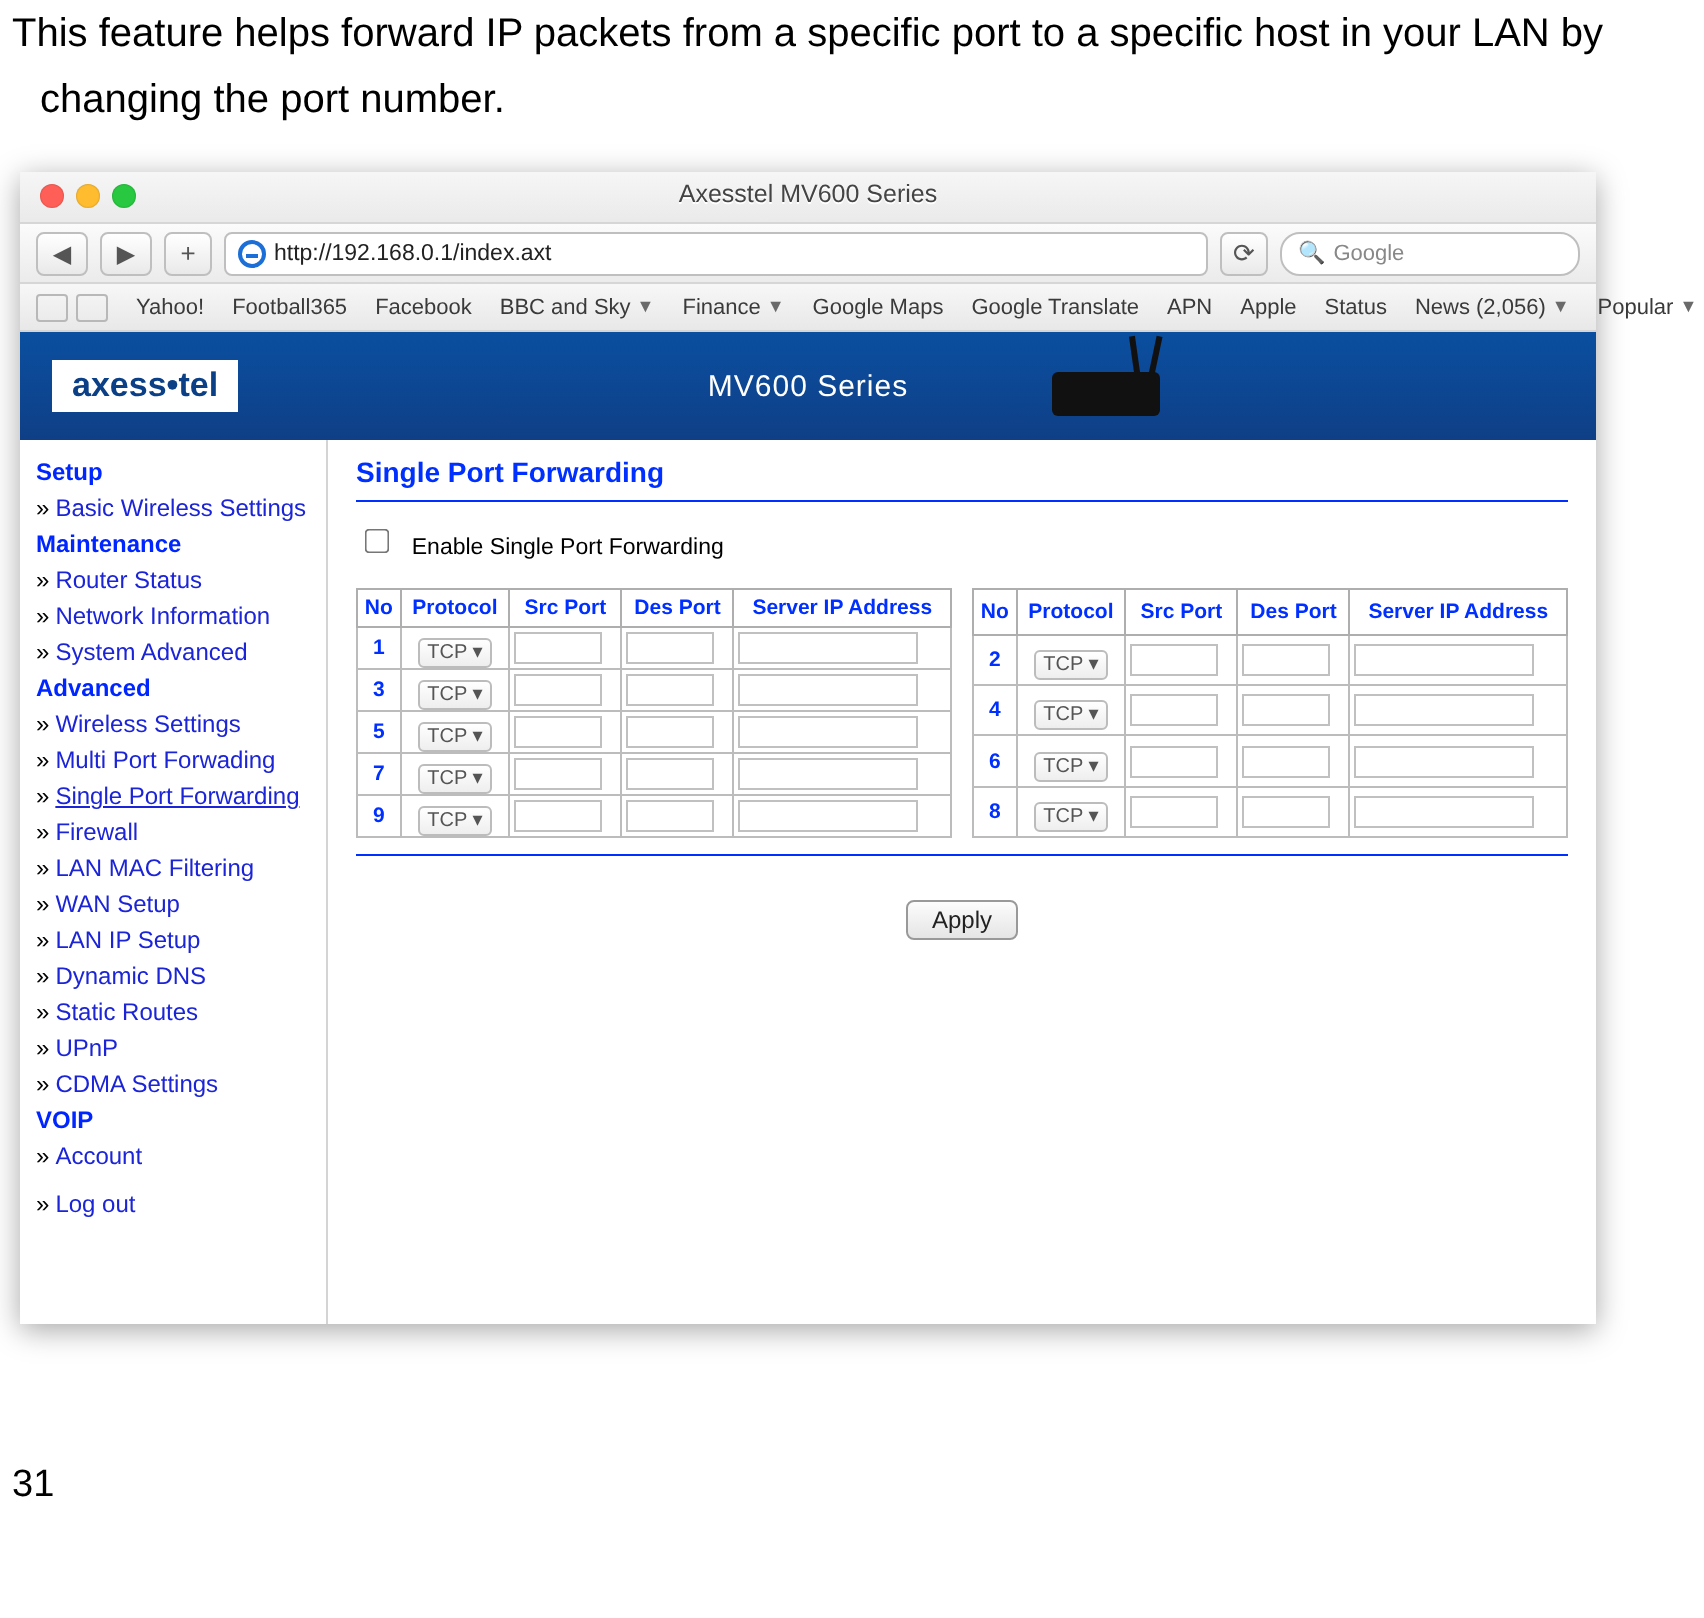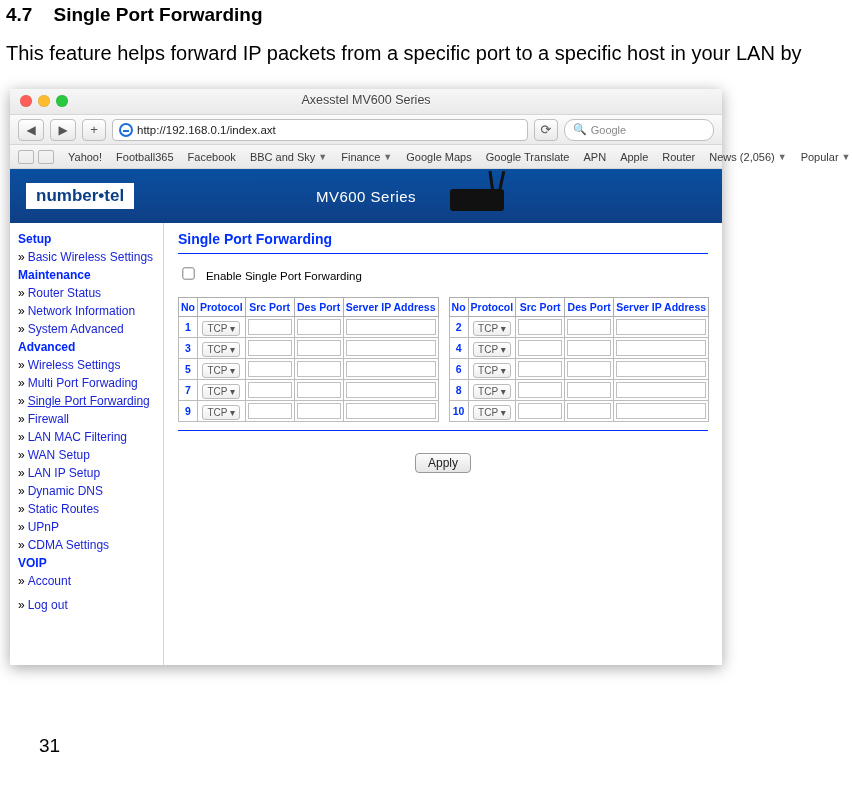--- a/index.html
+++ b/index.html
@@ -1,21 +1,21 @@
 <!DOCTYPE html>
 <html><head>
 <meta charset="utf-8">
 <style>
   * { box-sizing: border-box; font-family: Arial, Helvetica, sans-serif; }
   body { margin: 0; background: #fff; color:#000; font-size:14px;}
   .wrap { width:852px; padding:4px 6px 8px 6px;}
   .doc-heading { font-size:19px; font-weight:bold; margin:0 0 14px 0;}
   .doc-para    { font-size:20px; line-height:1.35; margin:0 0 6px 0;}
   .doc-indent  { padding-left:14px;}
-  .scr-outer { margin:22px 0 0 4px; width:712px; box-shadow:0 3px 14px rgba(0,0,0,0.35); background:#737373;}
+  .scr-outer { margin:22px 0 0 4px; width:788px; box-shadow:0 3px 14px rgba(0,0,0,0.35); background:#737373;}
   .titlebar { background:linear-gradient(#f6f6f6,#eaeaea); height:26px; position:relative;
               border-bottom:1px solid #d6d6d6;}
   .traffic  { position:absolute; left:10px; top:6px; display:flex; gap:6px;}
   .tl { width:12px; height:12px; border-radius:50%; box-shadow:inset 0 0 1px rgba(0,0,0,0.3);}
   .red{background:#ff5f57;} .amber{background:#febc2e;} .green{background:#28c840;}
   .titlebar .win-title{ position:absolute; left:0; right:0; top:4px; text-align:center;
     font-size:12.5px; color:#444; text-shadow:0 1px 0 #fff;}
   .toolbar{ height:30px; background:linear-gradient(#fbfbfb,#ebebeb); border-bottom:1px solid #d6d6d6;
     display:flex; align-items:center; padding:0 8px; gap:6px;}
   .nav-btn{ width:26px; height:22px; border:1px solid #bfbfbf; background:linear-gradient(#fff,#e9e9e9);
@@ -29,21 +29,21 @@
   .addr-ico:after{content:""; position:absolute; left:2px; right:2px; top:5px; height:2px; background:#1b6fd6;}
   .refresh-btn{ width:24px; height:22px; border:1px solid #bfbfbf; background:linear-gradient(#fff,#e9e9e9);
     border-radius:4px; display:flex; align-items:center; justify-content:center; color:#555; font-size:13px;}
   .search-bar{ width:150px; height:22px; border:1px solid #bfbfbf; border-radius:10px;
     background:#fff; display:flex; align-items:center; font-size:11px; color:#888; padding:0 8px;}
   .search-bar .mag{ margin-right:4px; font-size:11px; color:#777;}
   .bm-bar{ height:24px; background:linear-gradient(#f7f7f7,#e8e8e8); border-bottom:1px solid #d6d6d6;
     display:flex; align-items:center; padding:0 8px; gap:14px;}
   .bm-lead{ display:flex; gap:4px;}
   .bm-sq{ width:16px;height:14px;border:1px solid #b8b8b8;border-radius:2px;}
-  .bm-item{ font-size:11px; color:#3a3a3a; display:flex; align-items:center; gap:3px; white-space:nowrap;}
+  .bm-item{ font-size:11px; color:#3a3a3a; display:flex; gap:3px; white-space:nowrap;}
   .bm-item .dd{ font-size:9px; color:#6a6a6a;}
   .banner{ background:linear-gradient(#0a4fa0,#0f3f86); height:54px; display:flex; align-items:center;
     color:#fff; position:relative;}
   .brand-box{ margin-left:16px; background:#fff; color:#0b3f86; font-weight:bold; font-size:17px;
     padding:3px 10px;}
   .pname{ position:absolute; left:50%; transform:translateX(-50%); font-size:15px; letter-spacing:.5px;}
   .router-pic{ position:absolute; right:200px; top:6px; width:80px; height:42px;}
   .router-pic .body{position:absolute;left:8px;top:14px;width:54px;height:22px;background:#111;
     border-radius:3px;}
   .router-pic .ant1,.router-pic .ant2{position:absolute;width:3px;height:22px;background:#111;top:-4px;}
@@ -67,31 +67,28 @@
   table.spf td{ border:1px solid #bcbcbc; padding:2px; text-align:center;}
   table.spf td.num{ color:#0030ff; font-weight:bold; font-size:10.5px;}
   .sel{ font-size:10px; border:1px solid #bcbcbc; background:linear-gradient(#fff,#eee);
     border-radius:3px; padding:1px 4px; color:#555;}
   .inp{ width:44px; height:16px; border:1px solid #c0c0c0;}
   .inpw{ width:90px; height:16px; border:1px solid #c0c0c0;}
   .hr-under{ border:none; border-top:1.5px solid #0030ff; margin:8px 0 0 0;}
   .apply-row{ text-align:center; margin-top:22px;}
   .apply-btn{ border:1px solid #999; background:linear-gradient(#fcfcfc,#e5e5e5);
     border-radius:4px; padding:2px 12px; font-size:12px; color:#222;}
-  .page-num{ font-size:19px; margin-top:70px;margin-left:33px;}
+  .page-num{ font-size:19px; margin-top:70px;}
 </style>
 </head>
 <body>
 <div class="wrap">
 
-<p class="doc-heading">
-  <span>4.7</span>&nbsp;&nbsp;&nbsp;
-  <span>Single Port Forwarding</span>
-</p>
 <p class="doc-para">This feature helps forward IP packets from a specific port to a specific host in your LAN by</p>
+<p class="doc-para doc-indent">changing the port number.</p>
 
 <div class="scr-outer">
 
   <div class="titlebar">
     <div class="traffic">
       <div class="tl red"></div>
       <div class="tl amber"></div>
       <div class="tl green"></div>
     </div>
     <div class="win-title">Axesstel MV600 Series</div>
@@ -140,34 +137,34 @@
     <span class="bm-item">
           <span>Google Translate</span>
         </span>
     <span class="bm-item">
           <span>APN</span>
         </span>
     <span class="bm-item">
           <span>Apple</span>
         </span>
     <span class="bm-item">
-          <span>Router</span>
+          <span>Status</span>
         </span>
     <span class="bm-item">
           <span>News (2,056)</span>
           <span class="dd">▼</span>
         </span>
     <span class="bm-item">
           <span>Popular</span>
           <span class="dd">▼</span>
         </span>
   </div>
 
   <div class="banner">
-    <div class="brand-box">number•tel</div>
+    <div class="brand-box">axess•tel</div>
     <div class="pname">MV600 Series</div>
     <div class="router-pic">
        <div class="ant1"></div>
           <div class="ant2"></div>
           <div class="body"></div>
     </div>
   </div>
 
   <div class="content-area">
 
@@ -392,33 +389,20 @@
                <td>
                     <div class="inp"></div>
                   </td>
                <td>
                     <div class="inp"></div>
                   </td>
                <td>
                     <div class="inpw"></div>
                   </td>
              </tr>
-             <tr>
-               <td class="num">10</td>
-               <td><span class="sel"><span>TCP</span> ▾</span></td>
-               <td>
-                    <div class="inp"></div>
-                  </td>
-               <td>
-                    <div class="inp"></div>
-                  </td>
-               <td>
-                    <div class="inpw"></div>
-                  </td>
-             </tr>
            </tbody>
             </table>
         </div>
         <hr class="hr-under">
 
         <div class="apply-row">
            <button class="apply-btn">Apply</button>
         </div>
      </div>
   </div>

